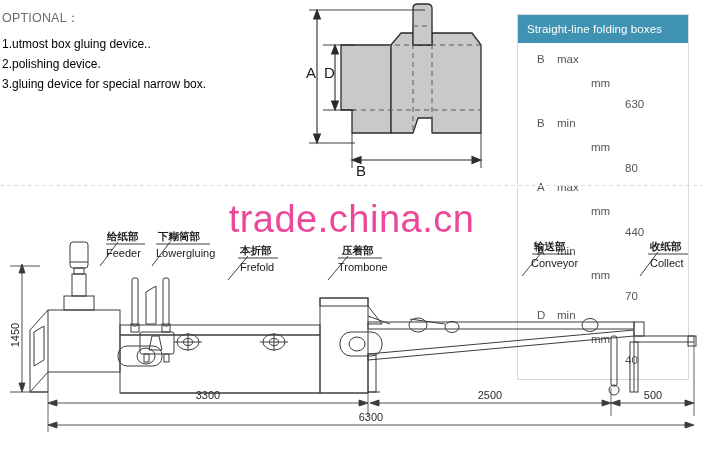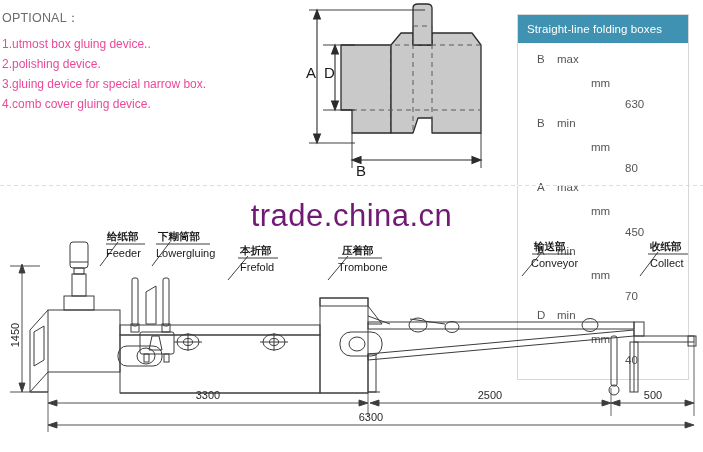--- a/index.html
+++ b/index.html
@@ -32,21 +32,21 @@
   }
   #optional-title {
     font-size: 12.5px;
     color: #6b6b6b;
     letter-spacing: .2px;
     margin-bottom: 7px;
     white-space: nowrap;
   }
   .optional-item {
     font-size: 12px;
-    color: #ec4899;
+    color: #000000;
     line-height: 20px;
     white-space: nowrap;
   }
 
   
   #dieline-wrap {
     position: absolute;
     left: 295px; top: 0px;
     width: 215px; height: 180px;
   }
@@ -92,22 +92,22 @@
     background: repeating-linear-gradient(to right,
       #dcdcdc 0px, #dcdcdc 4px, #ffffff 4px, #ffffff 7px);
   }
 
   
   #watermark {
     position: absolute;
     left: 0; top: 198px;
     width: 703px;
     text-align: center;
-    font-size: 31px;
-    color: #701a75;
+    font-size: 38px;
+    color: #ec4899;
     letter-spacing: .5px;
     user-select: none;
     pointer-events: none;
   }
 
   
   #machine-wrap {
     position: absolute;
     left: 0; top: 220px;
     width: 703px; height: 220px;
@@ -119,21 +119,20 @@
 </head>
 <body>
 
 <div id="top-section">
 
   <div id="optional-block">
     <div id="optional-title">OPTIONAL：</div>
     <div class="optional-item">1.utmost box gluing device..</div>
     <div class="optional-item">2.polishing device.</div>
     <div class="optional-item">3.gluing device for special narrow box.</div>
-    <div class="optional-item">4.comb cover gluing device.</div>
   </div>
 
   <div id="dieline-wrap">
     <svg width="215" height="180" viewBox="0 0 215 180">
       <g fill="#c9c9c9" stroke="#2b2b2b" stroke-width="1.3" stroke-linejoin="round">
 
         <path d="M46,45 L46,110 L57,110 L57,133 L96,133 L96,45 Z"></path>
 
         <path d="M96,45 L96,133 L118,133 L123,118 L137,118 L137,133 L186,133 L186,45 L177,33 L137,33 L137,45 L118,45 L118,33 L106,33 Z"></path>
 
@@ -196,21 +195,21 @@
         <span class="spec-sym">B</span>
         <span class="spec-lim">min</span>
         <span class="spec-unit">mm</span>
         <span class="spec-val">80</span>
       </div>
 
       <div class="spec-row">
         <span class="spec-sym">A</span>
         <span class="spec-lim">max</span>
         <span class="spec-unit">mm</span>
-        <span class="spec-val">450</span>
+        <span class="spec-val">440</span>
       </div>
 
       <div class="spec-row">
         <span class="spec-sym">A</span>
         <span class="spec-lim">min</span>
         <span class="spec-unit">mm</span>
         <span class="spec-val">70</span>
       </div>
 
       <div class="spec-row">

